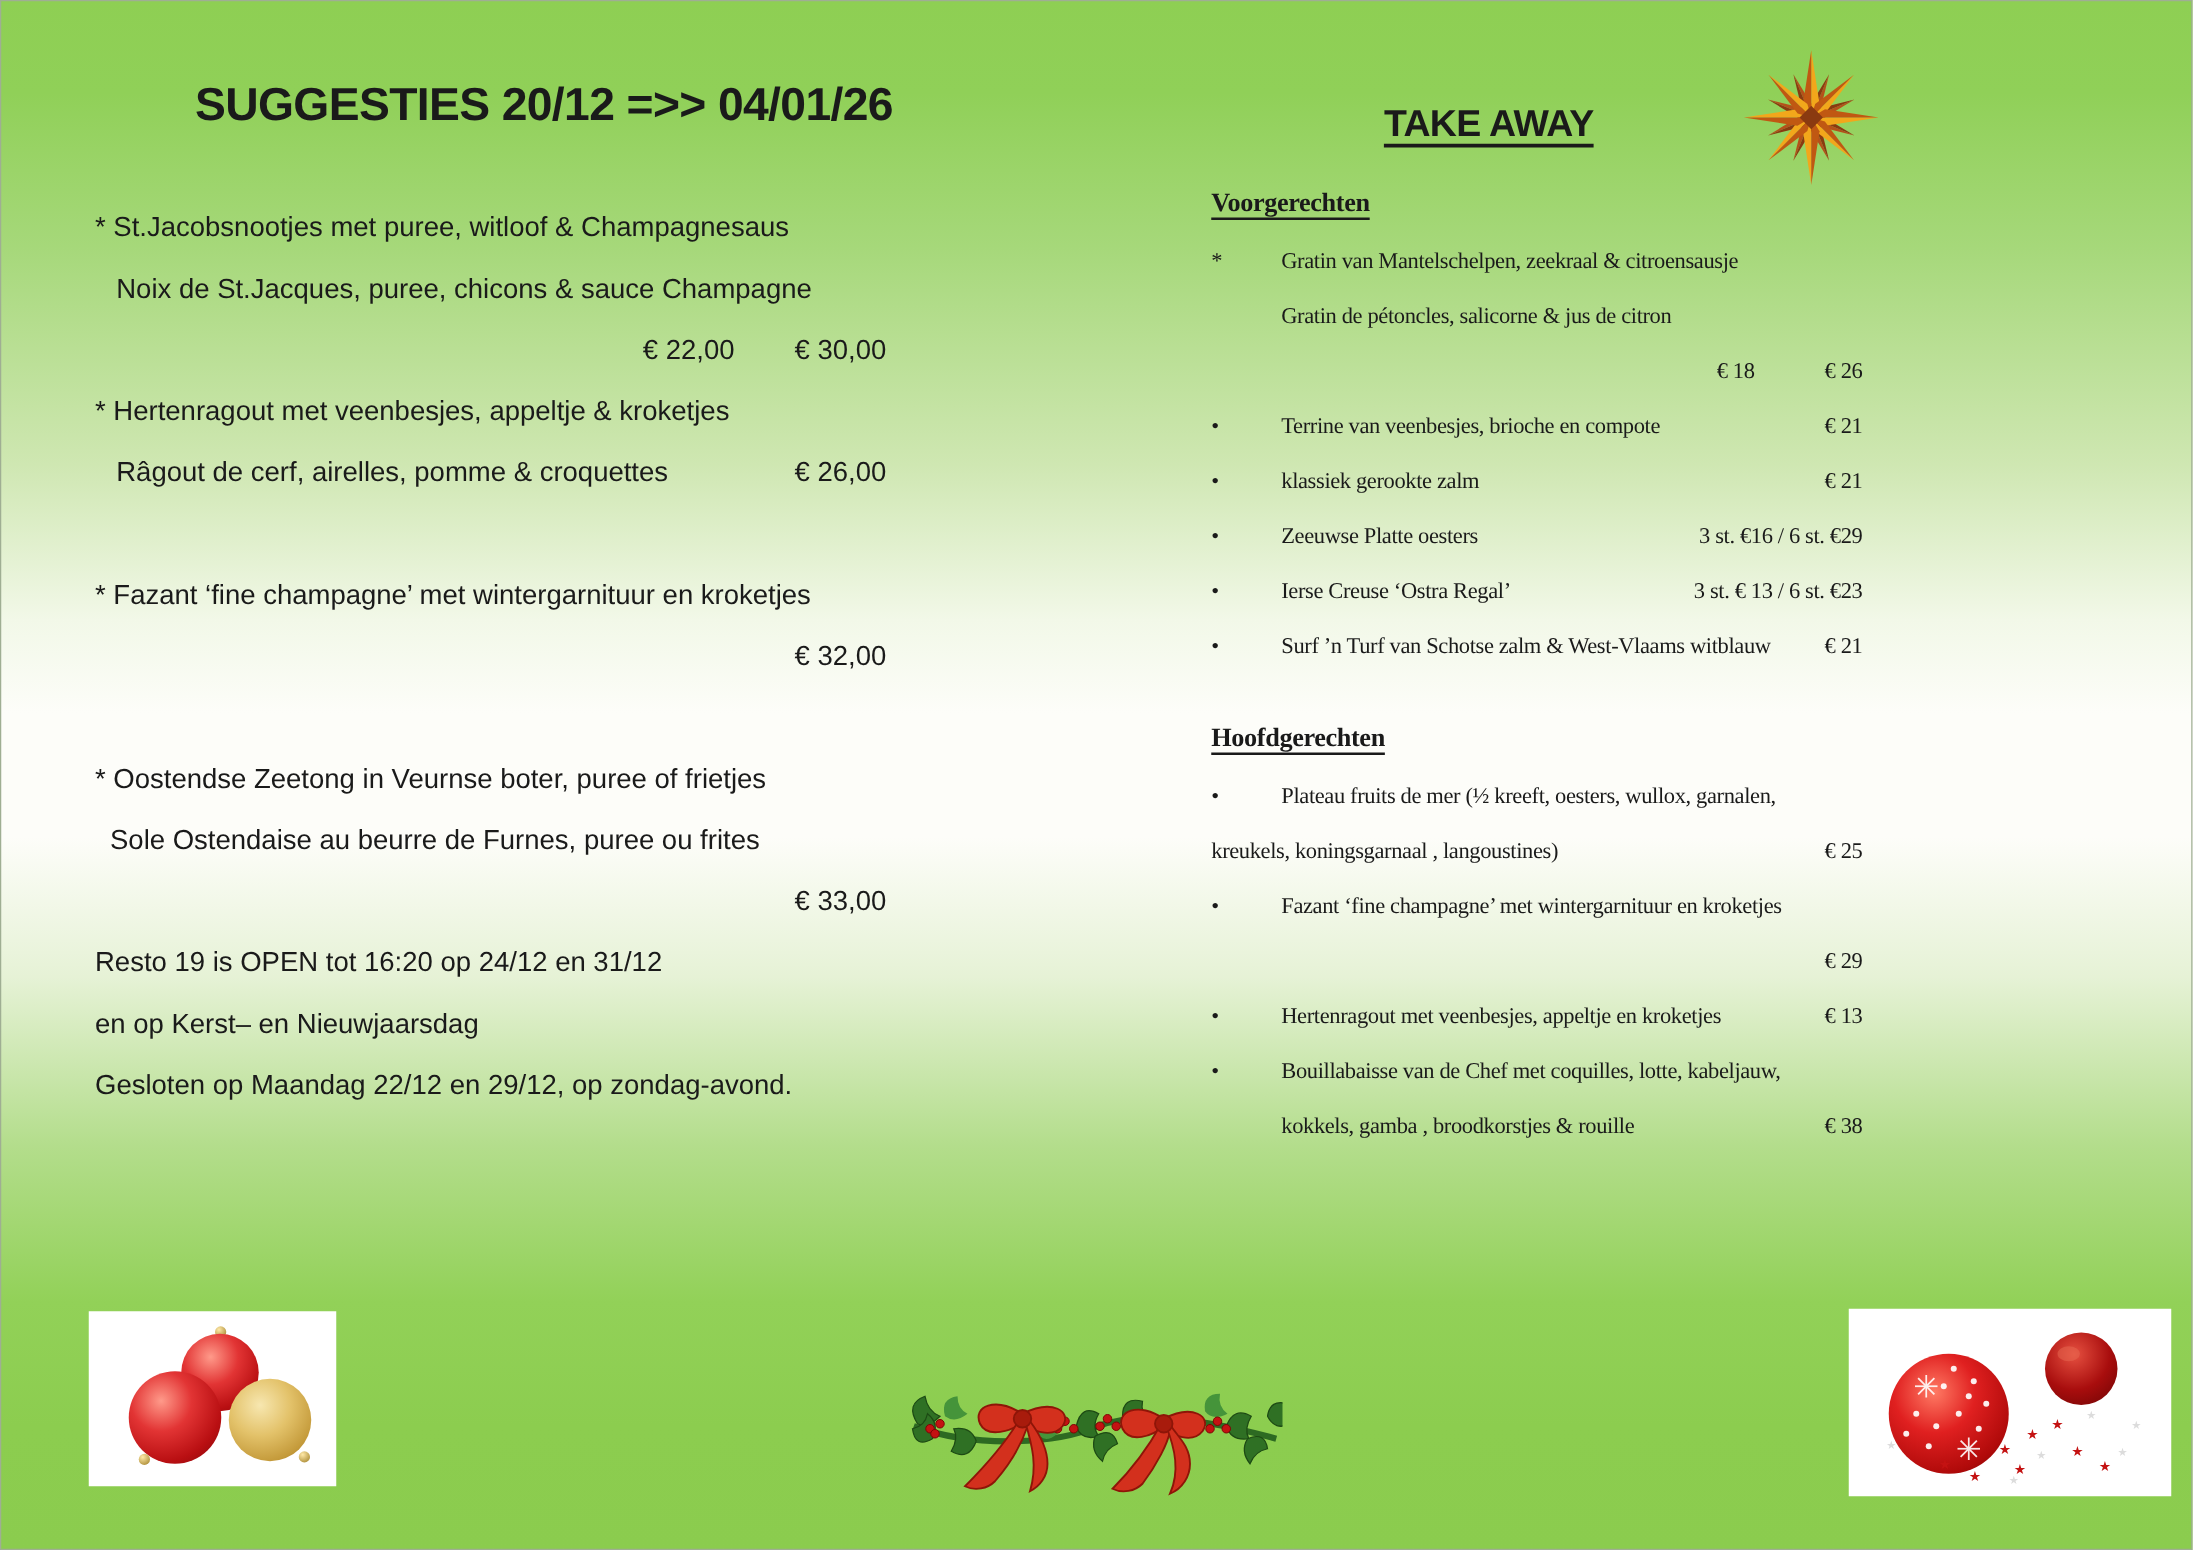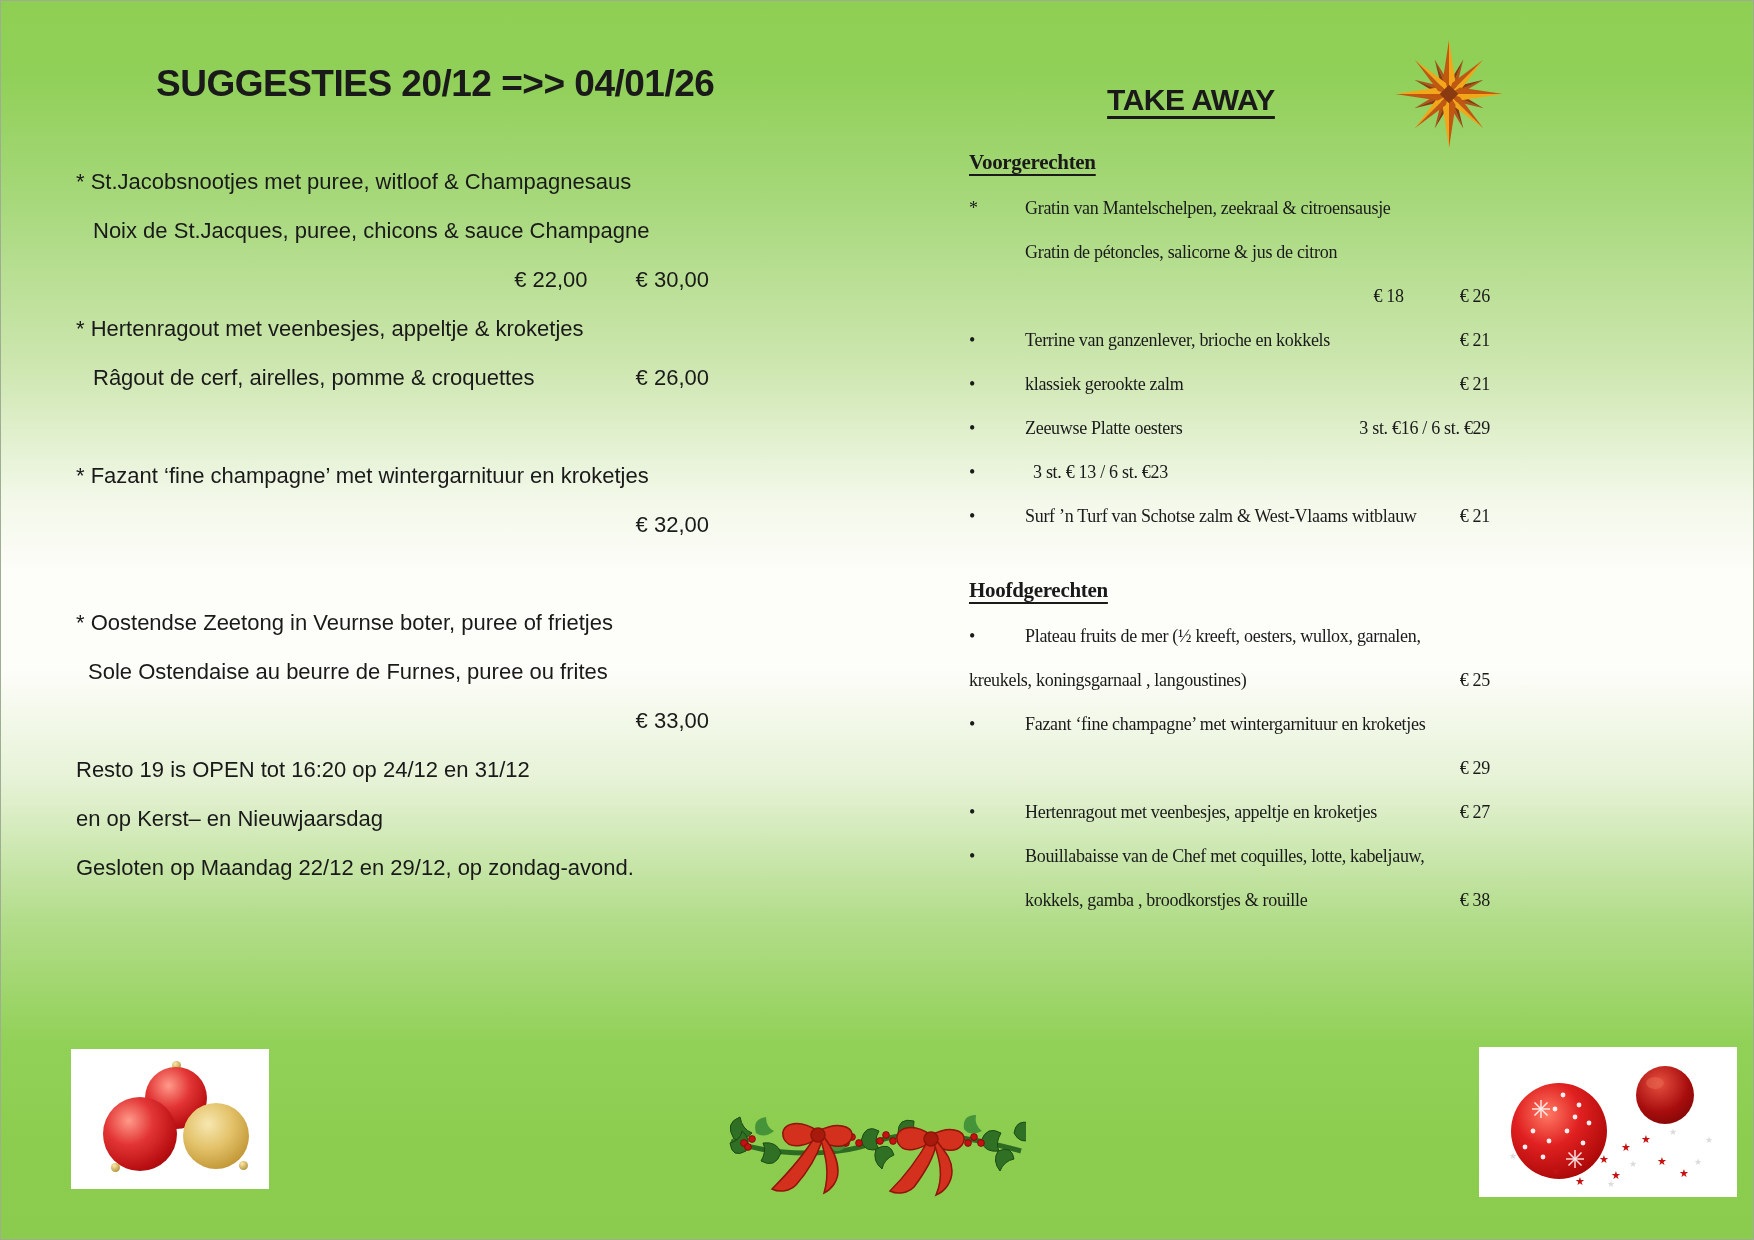--- a/index.html
+++ b/index.html
@@ -113,35 +113,36 @@
     <span class="marker"></span>
     <span class="rtext">Gratin de pétoncles, salicorne &amp; jus de citron</span>
   </div>
   <div class="rdual">
     <span>€ 18</span>
     <span>€ 26</span>
   </div>
 
   <div class="rrow">
     <span class="marker">•</span>
-    <span class="rtext">Terrine van ganzenlever, brioche en kokkels</span>
+    <span class="rtext">Terrine van veenbesjes, brioche en compote</span>
     <span class="rprice">€ 21</span>
   </div>
   <div class="rrow">
     <span class="marker">•</span>
     <span class="rtext">klassiek gerookte zalm</span>
     <span class="rprice">€ 21</span>
   </div>
   <div class="rrow">
     <span class="marker">•</span>
     <span class="rtext">Zeeuwse Platte oesters</span>
     <span class="rprice">3 st. €16 / 6 st. €29</span>
   </div>
   <div class="rrow">
     <span class="marker">•</span>
+    <span class="rtext">Ierse Creuse ‘Ostra Regal’</span>
     <span class="rprice">3 st. € 13 / 6 st. €23</span>
   </div>
   <div class="rrow">
     <span class="marker">•</span>
     <span class="rtext">Surf ’n Turf van Schotse zalm &amp; West-Vlaams witblauw</span>
     <span class="rprice">€ 21</span>
   </div>
 
   <div class="rspacer"></div>
 
@@ -160,21 +161,21 @@
     <span class="marker">•</span>
     <span class="rtext">Fazant ‘fine champagne’ met wintergarnituur en kroketjes</span>
   </div>
   <div class="rdual">
     <span>€ 29</span>
   </div>
 
   <div class="rrow">
     <span class="marker">•</span>
     <span class="rtext">Hertenragout met veenbesjes, appeltje en kroketjes</span>
-    <span class="rprice">€ 27</span>
+    <span class="rprice">€ 13</span>
   </div>
 
   <div class="rrow">
     <span class="marker">•</span>
     <span class="rtext">Bouillabaisse van de Chef met coquilles, lotte, kabeljauw,</span>
   </div>
   <div class="rrow">
     <span class="marker"></span>
     <span class="rtext">kokkels, gamba , broodkorstjes &amp; rouille</span>
     <span class="rprice">€ 38</span>

